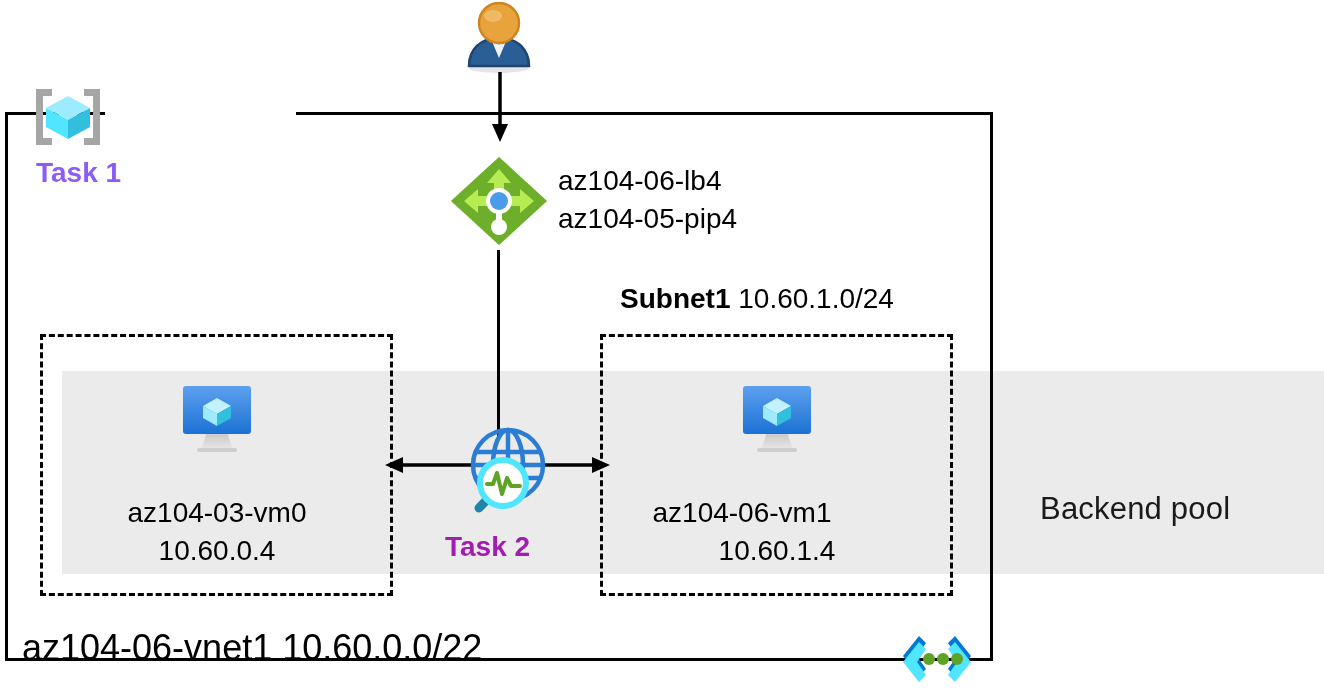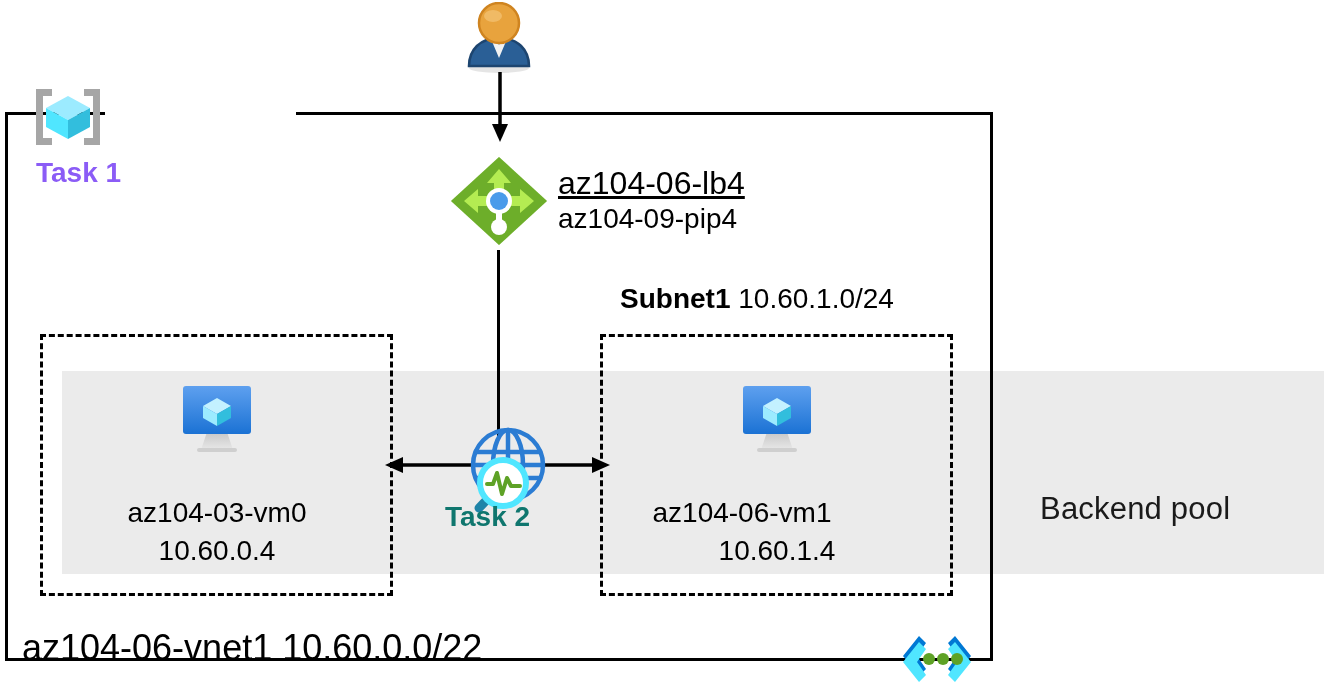--- a/index.html
+++ b/index.html
@@ -63,21 +63,21 @@
     white-space: nowrap;
   }
 
   
   #user-icon { left: 460px; top: 2px; width: 78px; height: 72px; }
   #user-arrow { left: 488px; top: 72px; width: 24px; height: 70px; }
 
   
   #lb-icon { left: 448px; top: 155px; width: 102px; height: 100px; }
   #lb-name1 {
-    left: 558px; top: 165px; font-size: 32px; white-space: nowrap; text-decoration: underline;
+    left: 558px; top: 165px; font-size: 28px; white-space: nowrap;
   }
   #lb-name2 {
     left: 558px; top: 203px; font-size: 28px; white-space: nowrap;
   }
   
   #lb-down-line { left: 497px; top: 250px; width: 3px; height: 190px; background: #000; }
 
   
   .subnet-label {
     font-size: 28px;
@@ -109,24 +109,24 @@
   #vm0-name { left: 47px;  top: 497px; }
   #vm0-ip   { left: 47px;  top: 535px; }
   #vm1-name { left: 572px; top: 497px; }
   #vm1-ip   { left: 607px; top: 535px; }
 
   
   #nw-icon { left: 453px; top: 420px; width: 100px; height: 100px; }
   #nw-arrows { left: 385px; top: 450px; width: 225px; height: 30px; }
   #task2-label {
     left: 445px;
-    top: 501px;
+    top: 531px;
     font-size: 28px;
     font-weight: bold;
-    color: #0f766e;
+    color: #a21caf;
     white-space: nowrap;
   }
 
   
   #vnet-label {
     left: 22px;
     top: 627px;
     font-size: 36px;
     white-space: nowrap;
     background: transparent;
@@ -190,21 +190,21 @@
 
       <path d="M86 46 L72 34 L72 41 L60 41 L60 51 L72 51 L72 58 Z" fill="#b4ec52"></path>
 
       <rect x="48" y="52" width="6" height="16" fill="#ffffff"></rect>
       <circle cx="51" cy="72" r="8" fill="#ffffff"></circle>
       <circle cx="51" cy="46" r="13" fill="#ffffff"></circle>
       <circle cx="51" cy="46" r="9" fill="#4a9bea"></circle>
     </svg>
   </div>
   <div class="abs" id="lb-name1">az104-06-lb4</div>
-  <div class="abs" id="lb-name2">az104-09-pip4</div>
+  <div class="abs" id="lb-name2">az104-05-pip4</div>
   <div class="abs" id="lb-down-line"></div>
 
   <div class="abs subnet-label" id="subnet1-label">
     <b>Subnet1</b>
     <span>10.60.1.0/24</span>
   </div>
 
   <div class="abs subnet-box" id="subnet0-box"></div>
   <div class="abs subnet-box" id="subnet1-box"></div>
 

